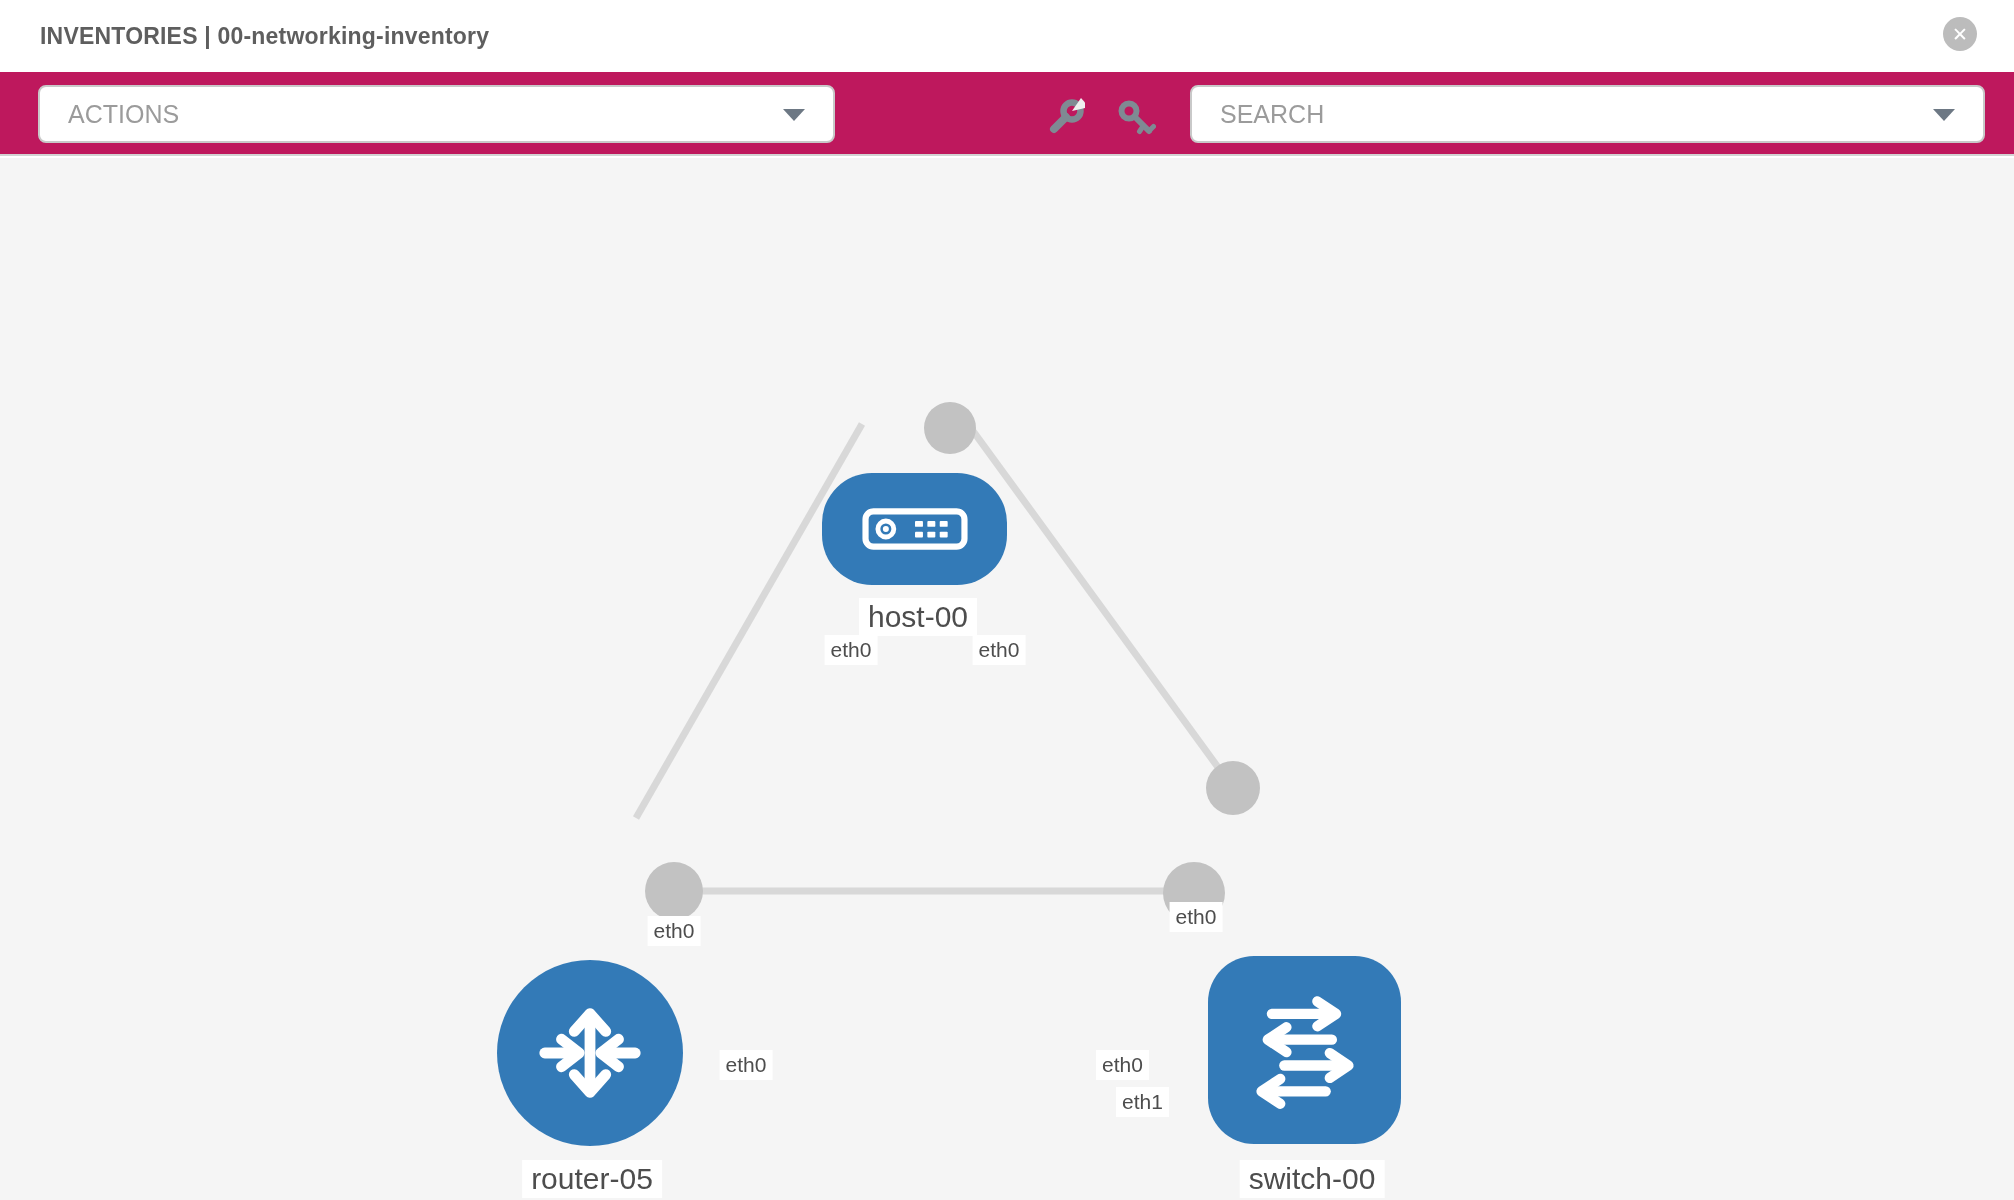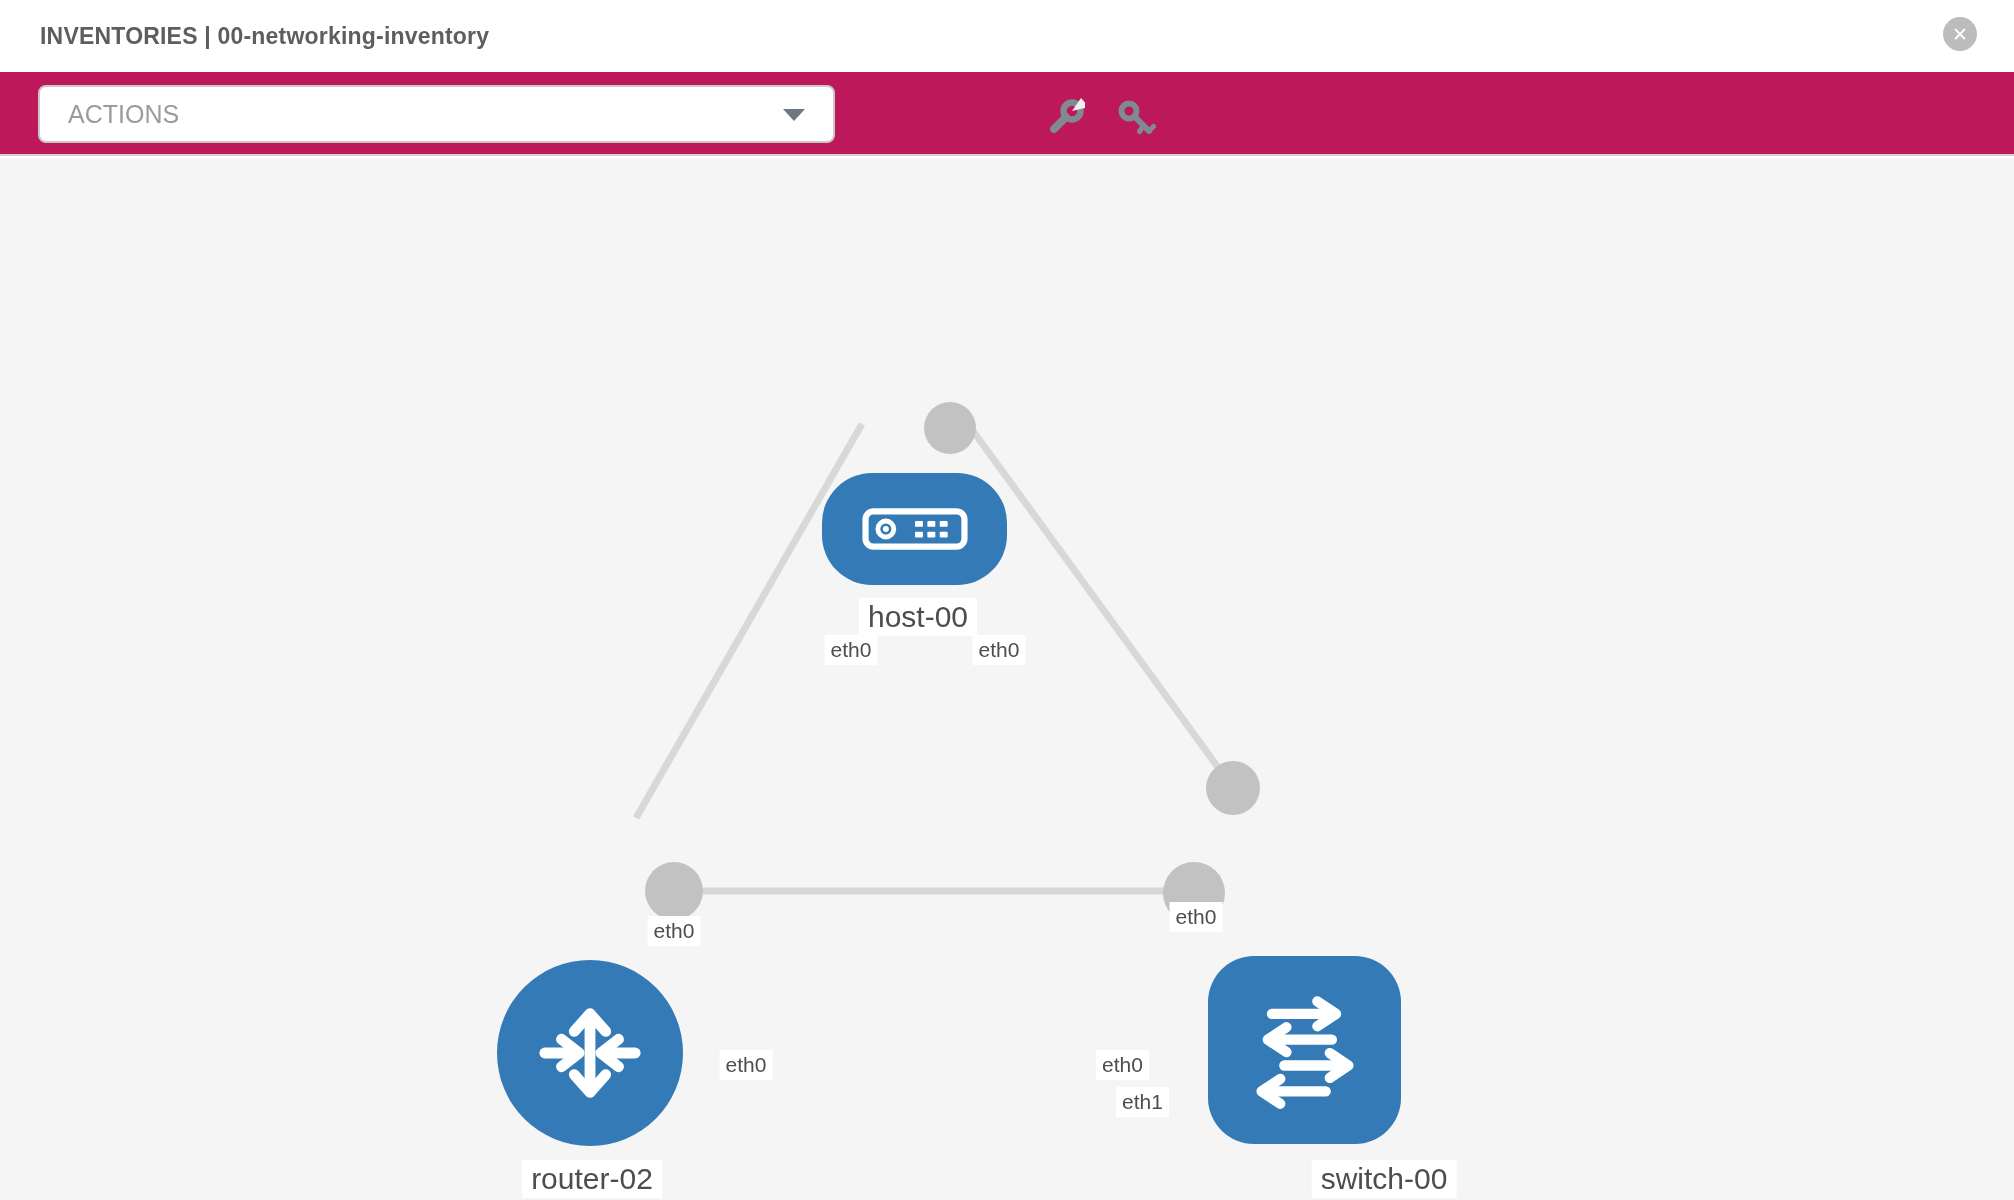--- a/index.html
+++ b/index.html
@@ -78,20 +78,24 @@
     </div>
     <div class="tool-icon key-pos">
       <svg width="40" height="40" viewBox="0 0 40 40">
         <circle cx="13" cy="13" r="7.5" fill="none" stroke="#7f8a93" stroke-width="6"></circle>
         <path d="M18.5 18.5 L33 33" stroke="#7f8a93" stroke-width="6" stroke-linecap="round" fill="none"></path>
         <path d="M27.5 27.5 L23.5 33.5" stroke="#7f8a93" stroke-width="5" stroke-linecap="round" fill="none"></path>
         <path d="M33 33 L37.5 28.5" stroke="#7f8a93" stroke-width="5" stroke-linecap="round" fill="none"></path>
       </svg>
     </div>
 
+    <div class="select-box search-box">
+      <span class="sel-text">SEARCH</span>
+      <span class="caret"></span>
+    </div>
   </div>
 
   <div class="canvas">
 
     <svg class="net" width="2014" height="1042" viewBox="0 158 2014 1042">
 
       <line x1="862" y1="424" x2="636" y2="818" stroke="#d8d8d8" stroke-width="7"></line>
       <line x1="965" y1="420" x2="1236" y2="792" stroke="#d8d8d8" stroke-width="7"></line>
       <line x1="655" y1="891" x2="1205" y2="891" stroke="#d8d8d8" stroke-width="7"></line>
 
@@ -136,22 +140,22 @@
         <path d="M86 50 L34 50"></path>
           <path d="M42 38 L24 50 L42 62"></path>
         <path d="M40 75 L92 75"></path>
           <path d="M84 63 L102 75 L84 87"></path>
         <path d="M80 100 L28 100"></path>
           <path d="M36 88 L18 100 L36 112"></path>
       </svg>
     </div>
 
     <span class="chip center node-label" style="left:918px; top:440px;">host-00</span>
-    <span class="chip center node-label" style="left:592px; top:1002px;">router-02</span>
-    <span class="chip center node-label" style="left:1384px; top:1002px;text-align:center;">switch-00</span>
+    <span class="chip center node-label" style="left:592px; top:1002px;">router-05</span>
+    <span class="chip center node-label" style="left:1312px; top:1002px;text-align:center;">switch-00</span>
 
     <span class="chip center iface-label" style="left:851px; top:457px;">eth0</span>
     <span class="chip center iface-label" style="left:999px; top:457px;">eth0</span>
     <span class="chip center iface-label" style="left:674px; top:738px;">eth0</span>
     <span class="chip center iface-label" style="left:1196px; top:724px;">eth0</span>
     <span class="chip center iface-label" style="left:746px; top:872px;">eth0</span>
     <span class="chip iface-label" style="left:1096px; top:872px;">eth0</span>
     <span class="chip iface-label" style="left:1116px; top:909px;">eth1</span>
 
   </div>

